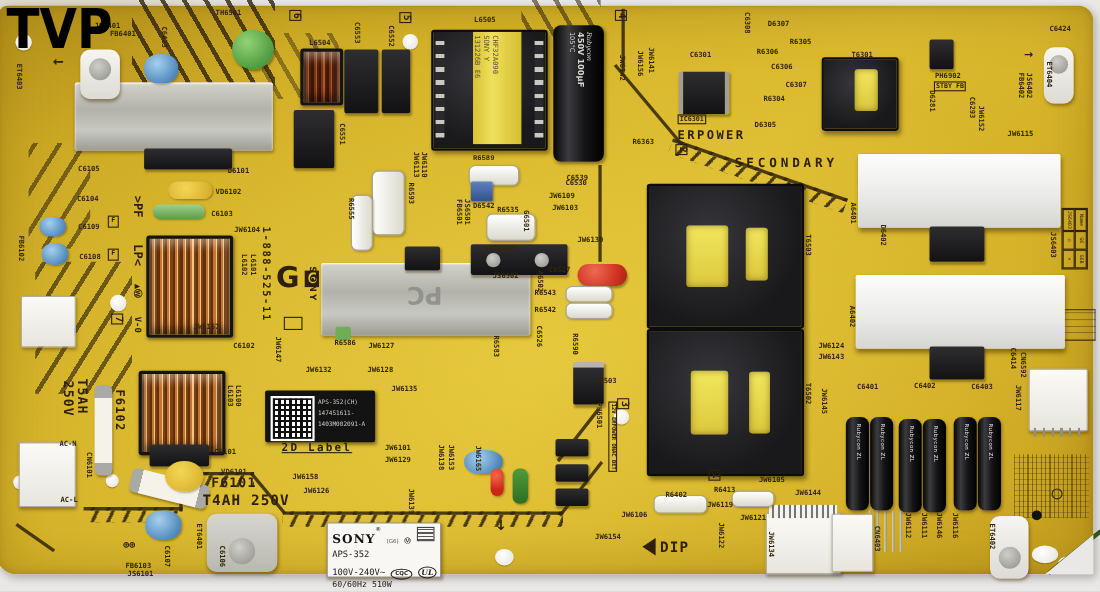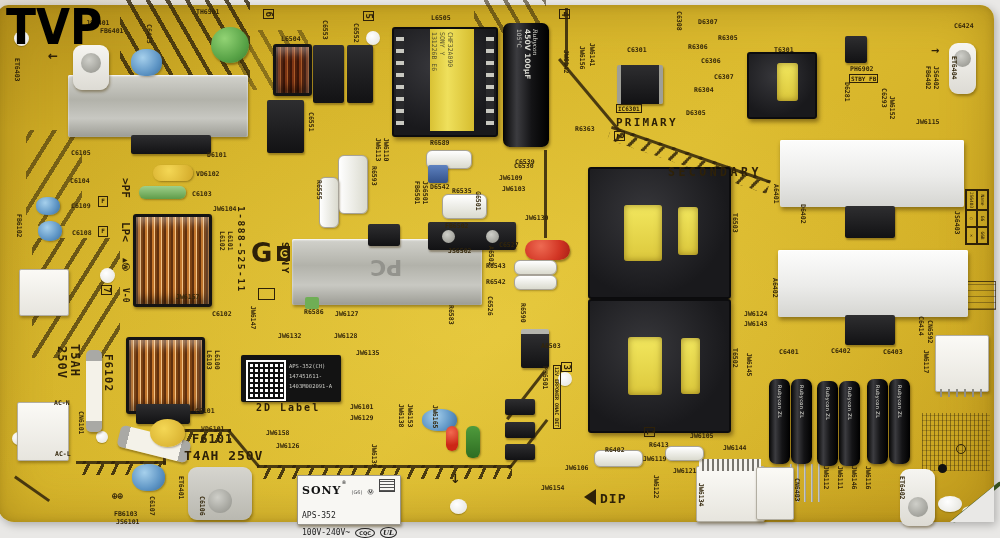--- a/index.html
+++ b/index.html
@@ -270,38 +270,38 @@
       <div class="qr-line" style="top:18px;">147451611-</div>
       <div class="qr-line" style="top:28px;">1403M002091-A</div>
     </div>
     <div id="sony-label" class="cmp" style="left:297px;top:475px;width:104px;height:50px;">
       <div style="white-space:nowrap;">
         <span style="font:bold 11px 'DejaVu Serif',serif;letter-spacing:1px;color:#111;">SONY</span><span style="font-size:5px;vertical-align:top;">®</span>
         <span style="font-size:5px;color:#555;">(G6)</span>
         <span style="font-size:6px;">Ⓜ</span>
         <span class="microlines"></span>
       </div>
-      <div style="font:8px 'DejaVu Sans Mono',monospace;color:#222;margin-top:13px;">APS-352</div>
+      <div style="font:8px 'DejaVu Sans Mono',monospace;color:#222;margin-top:1px;">APS-352</div>
       <div style="white-space:nowrap;">
         <span style="font:8px 'DejaVu Sans Mono',monospace;color:#222;">100V-240V~</span>
         <span class="oval">CQC</span>
         <span class="ul">UL</span>
       </div>
       <div style="font:7.5px 'DejaVu Sans Mono',monospace;color:#222;">60/60Hz 510W</div>
     </div>
 
-    <div class="bigtxt" style="left:616px;top:117px;font-size:11px;letter-spacing:2.2px;">PRIMARY</div>
-    <div class="bigtxt" style="left:668px;top:143px;font-size:11.5px;letter-spacing:3.5px;margin-top:24px;">SECONDARY</div>
+    <div class="bigtxt" style="left:616px;top:117px;font-size:11px;letter-spacing:2.2px;">ERPOWER</div>
+    <div class="bigtxt" style="left:668px;top:143px;font-size:11.5px;letter-spacing:3.5px;">SECONDARY</div>
     <div class="bigtxt r90" style="left:246px;top:206px;font-size:9.5px;letter-spacing:1.5px;">1-888-525-11</div>
     <div class="bigtxt" style="left:192px;top:433px;font-size:12px;letter-spacing:1px;">F6101</div>
     <div class="bigtxt" style="left:184px;top:449px;font-size:13px;letter-spacing:1px;">T4AH 250V</div>
     <div class="bigtxt r90" style="left:114px;top:354px;font-size:11px;letter-spacing:1px;">F6102</div>
     <div class="bigtxt r90" style="left:81px;top:344px;font-size:12px;letter-spacing:1px;">T5AH</div>
     <div class="bigtxt r90" style="left:68px;top:346px;font-size:12px;letter-spacing:1px;">250V</div>
-    <div class="bigtxt" style="left:256px;top:403px;font-size:10px;letter-spacing:2px;">2D Label</div>
+    <div class="bigtxt" style="left:256px;top:403px;font-size:10px;letter-spacing:2px;text-decoration:underline;">2D Label</div>
     <div class="bigtxt r90" style="left:131px;top:178px;font-size:11px;">&gt;PF</div>
     <div class="bigtxt r90" style="left:131px;top:222px;font-size:11px;">LP&lt;</div>
     <div class="bigtxt r90" style="left:129px;top:258px;font-size:8px;">▲Ⓦ</div>
     <div class="bigtxt r90" style="left:129px;top:288px;font-size:8px;">V-0</div>
 
     <div class="cmp" style="left:584px;top:489px;width:0;height:0;border-top:8px solid transparent;border-bottom:8px solid transparent;border-right:12px solid #2e2108;z-index:30;"></div>
     <div class="bigtxt" style="left:600px;top:492px;font-size:13px;letter-spacing:1px;">DIP</div>
 
     <div class="cmp" style="left:251px;top:238px;z-index:30;">
       <span style="font:bold 26px 'DejaVu Sans',sans-serif;color:#2e2108;">G</span>

